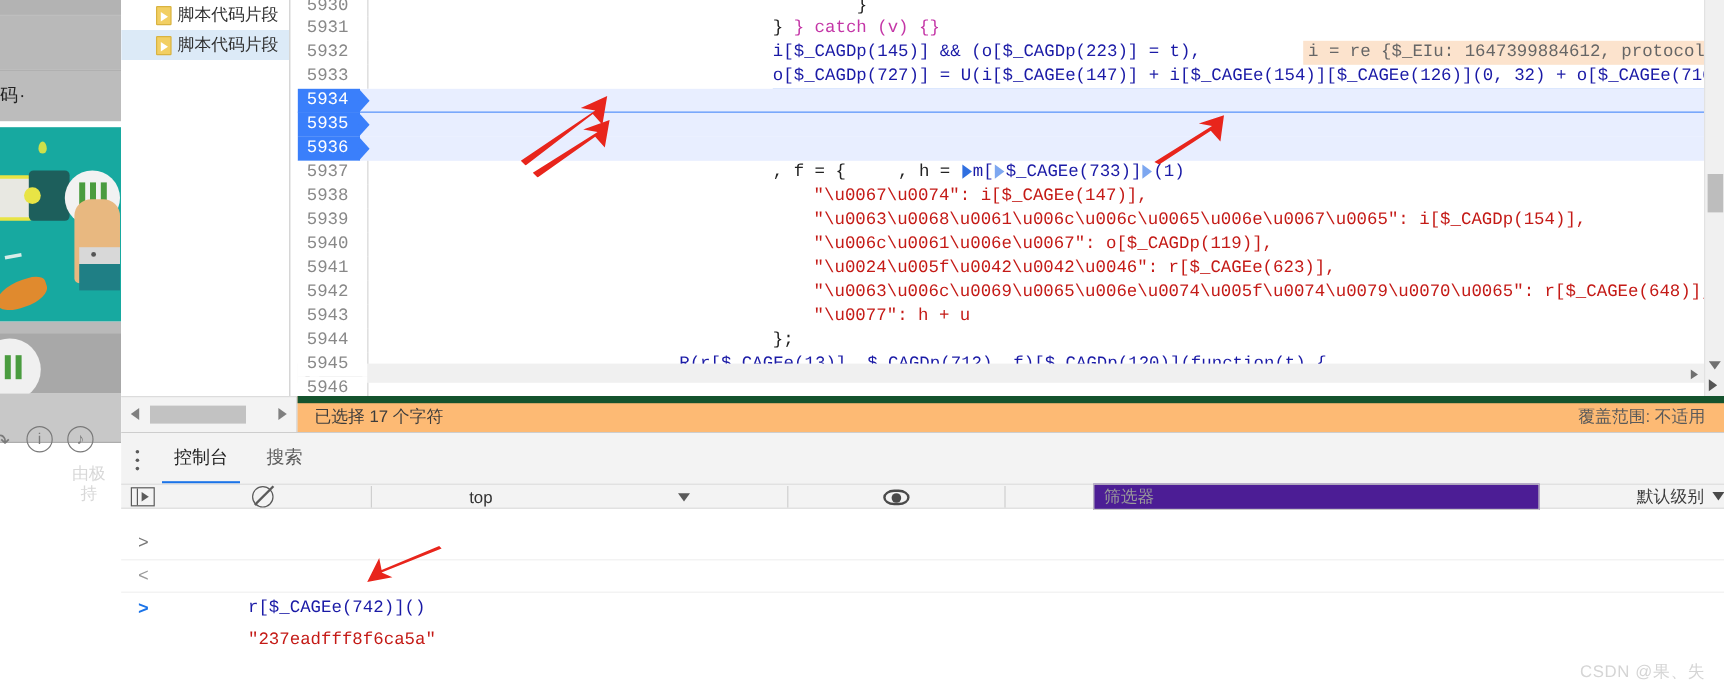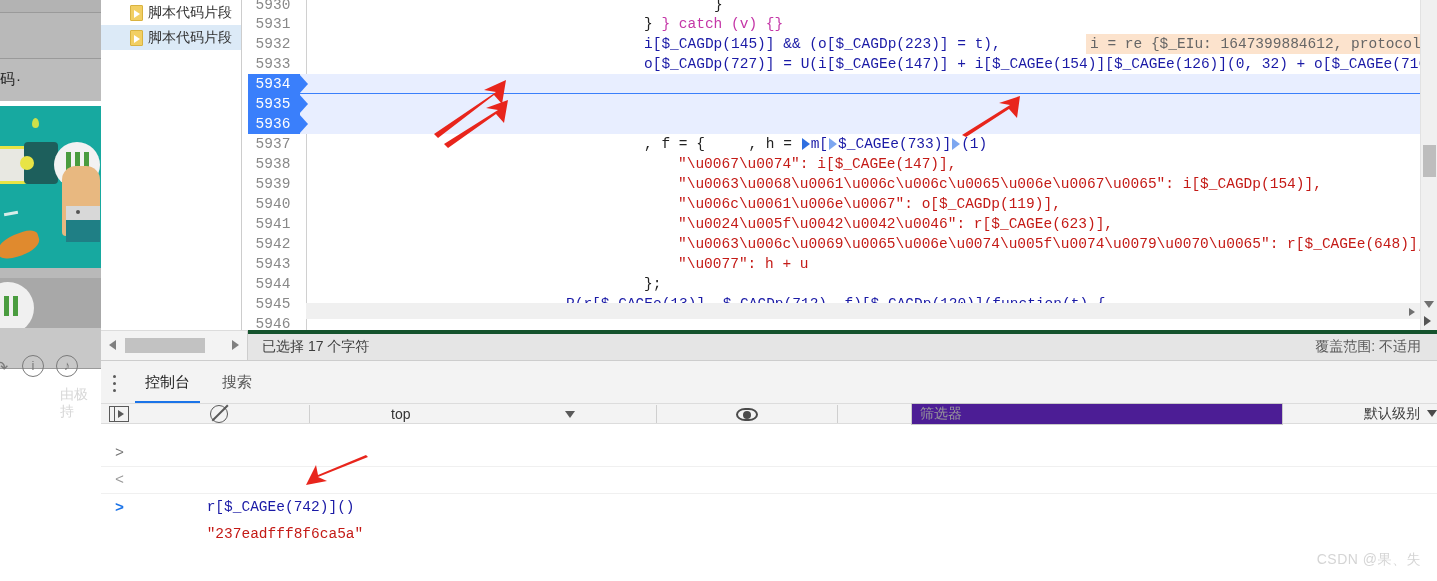--- a/index.html
+++ b/index.html
@@ -47,21 +47,21 @@
   .play-circle { position:absolute; left:-18px; top:282px; width:52px; height:52px; background:#f0f0f0; border-radius:50%; }
   .play-bars { position:absolute; left:4px; top:296px; width:16px; height:20px; }
   .play-bars i { position:absolute; top:0; width:5px; height:20px; background:#4a9c3f; }
   .play-bars i:nth-child(1){left:0;} .play-bars i:nth-child(2){left:9px;}
   .ps-ctrlbar { position:absolute; left:0; top:328px; width:101px; height:40px; background:#c8c8c8; }
   .ps-sep { position:absolute; left:0; top:368px; width:101px; height:1px; background:#9a9a9a; }
   .ps-icons { position:absolute; left:0px; top:355px; width:101px; height:26px; }
   .ps-ic { position:absolute; top:0; width:22px; height:22px; border:1.6px solid #7a7a7a; border-radius:50%; color:#7a7a7a; font-size:13px; text-align:center; line-height:20px; }
   .ps-share { position:absolute; left:-6px; top:2px; color:#7a7a7a; font-size:17px; }
   .ps-bottom { position:absolute; left:0; top:381px; width:101px; height:200px; background:#ffffff; }
-  .ps-wm { position:absolute; left:60px; top:386px; font-size:14px; color:#d8d8d8; line-height:17px; }
+  .ps-wm { position:absolute; left:60px; top:386px; font-size:14px; color:#d8d8d8; line-height:17px;text-align:center; }
 
   
   .devtools { position:absolute; left:101px; top:0; width:1336px; height:581px; background:#fff; }
 
   
   .navigator { position:absolute; left:0; top:0; width:141px; height:330px; background:#fff; border-right:1px solid #cdcdcd; overflow:hidden; }
   .nav-item { position:relative; height:25px; display:flex; align-items:center; padding-left:25px; white-space:nowrap; font-size:14px; color:#303030; font-family:"Liberation Sans",sans-serif; }
   .nav-item.sel { background:#dceaf7; }
   .file-ico { position:absolute; left:29px; width:13px; height:16px; background:#f2cf63; border:1px solid #d9b340; border-radius:1px; }
   .file-ico::after { content:""; position:absolute; left:3px; top:4px; border-left:6px solid #ffffff; border-top:4px solid transparent; border-bottom:4px solid transparent; }
@@ -118,21 +118,21 @@
   .ed-harr-l { position:absolute; left:4px; top:5px; width:0;height:0; border-right:6px solid #707070; border-top:4px solid transparent; border-bottom:4px solid transparent; }
   .ed-harr-r { position:absolute; right:5px; top:5px; width:0;height:0; border-left:6px solid #707070; border-top:4px solid transparent; border-bottom:4px solid transparent; }
 
   
   .ed-vscroll { position:absolute; right:0; top:0; width:17px; height:330px; background:#f0f0f0; border-left:1px solid #e2e2e2; }
   .ed-vthumb { position:absolute; left:2px; top:145px; width:13px; height:32px; background:#bdbdbd; }
   .ed-varr-d { position:absolute; left:3px; bottom:22px; width:0;height:0; border-top:7px solid #707070; border-left:5px solid transparent; border-right:5px solid transparent; }
   .ed-varr-r { position:absolute; left:3px; bottom:4px; width:0;height:0; border-left:7px solid #555; border-top:5px solid transparent; border-bottom:5px solid transparent; }
 
   
-  .ed-status { position:absolute; left:147px; top:330px; width:1189px; height:30px; background:#e5e5e5; border-top:4px solid #14532d; display:flex; align-items:center; }
+  .ed-status { position:absolute; left:147px; top:330px; width:1189px; height:30px; background:#fdba74; border-top:6px solid #14532d; display:flex; align-items:center; }
   .ed-status .sel-info { margin-left:14px; font-size:14px; color:#3c3c3c; }
   .ed-status .cov { margin-left:auto; margin-right:16px; font-size:14px; color:#5a5a5a; }
 
   
   .drawer-top { position:absolute; left:0; top:360px; width:1336px; height:1px; background:#cdcdcd; }
 
   
   .drawer-tabs { position:absolute; left:0; top:361px; width:1336px; height:42px; background:#f3f3f3; display:flex; align-items:center; }
   .kebab { position:relative; width:28px; height:42px; }
   .kebab i { position:absolute; left:12px; width:3px; height:3px; background:#5a5a5a; border-radius:50%; }

